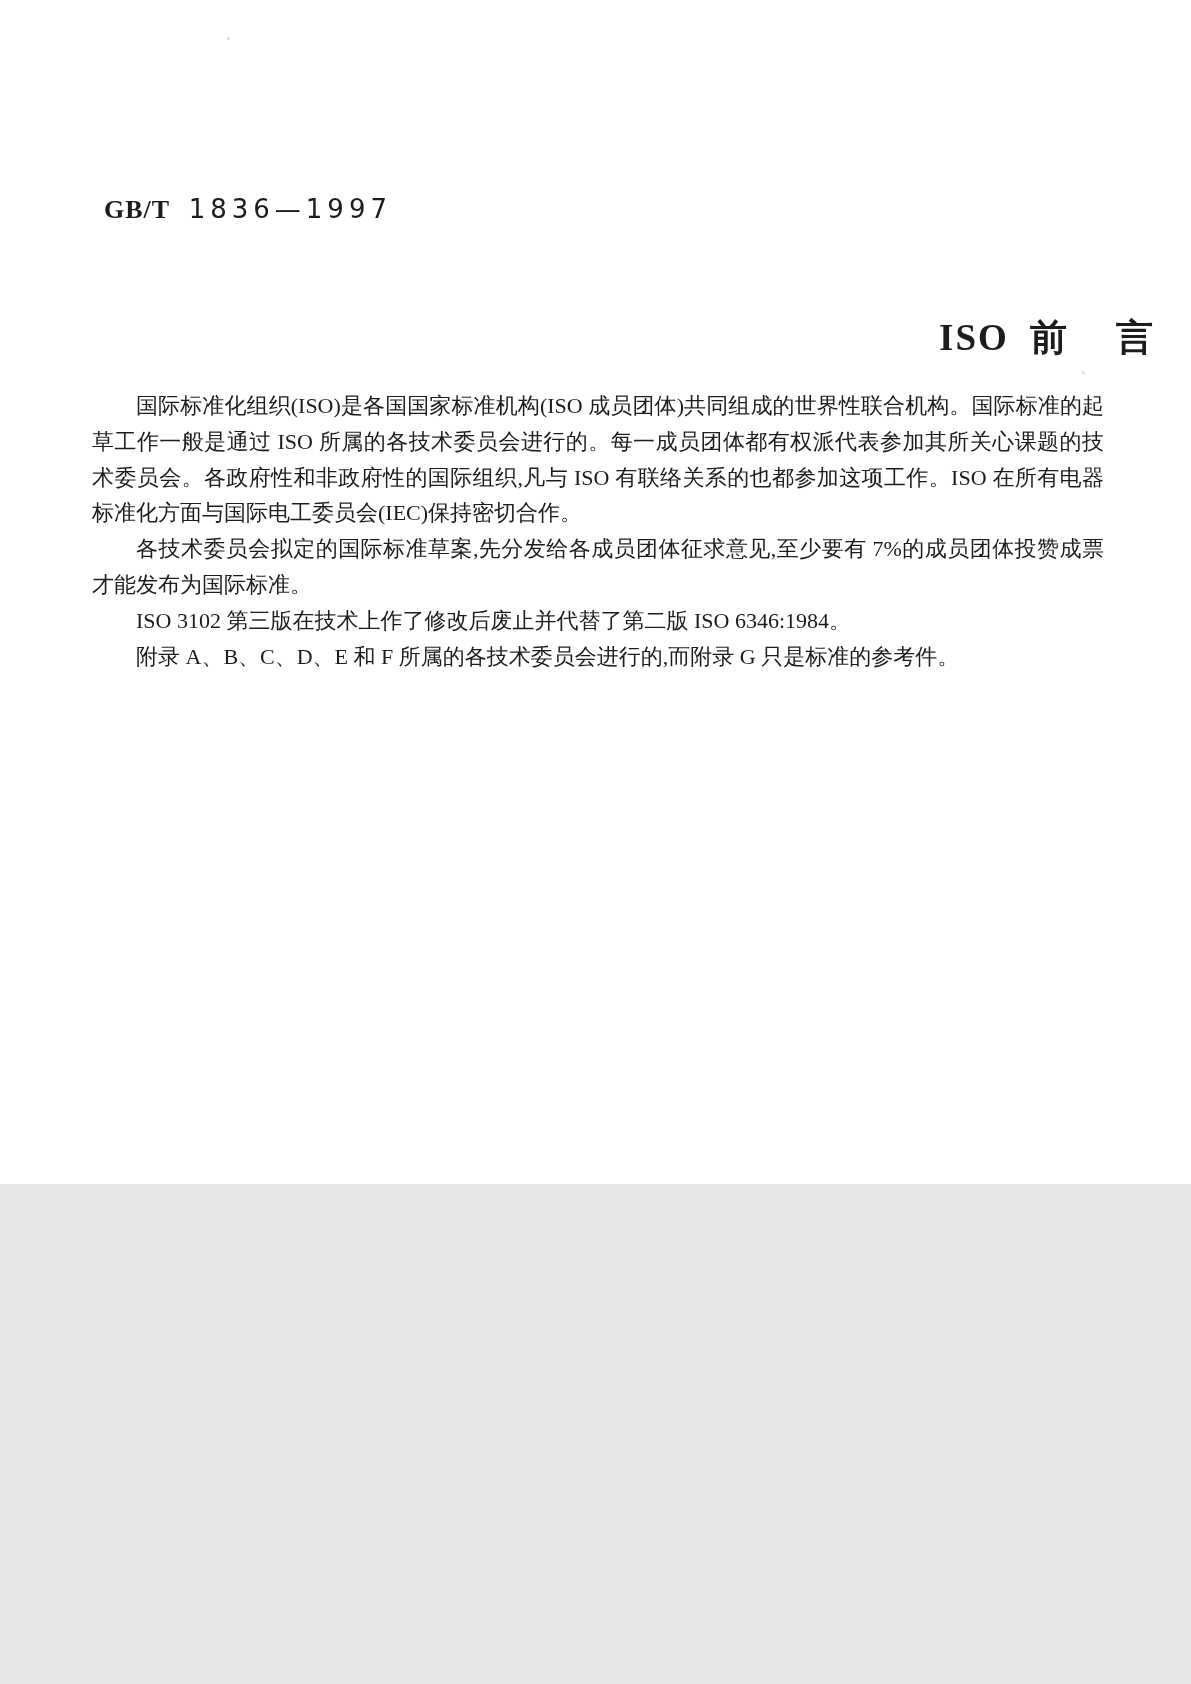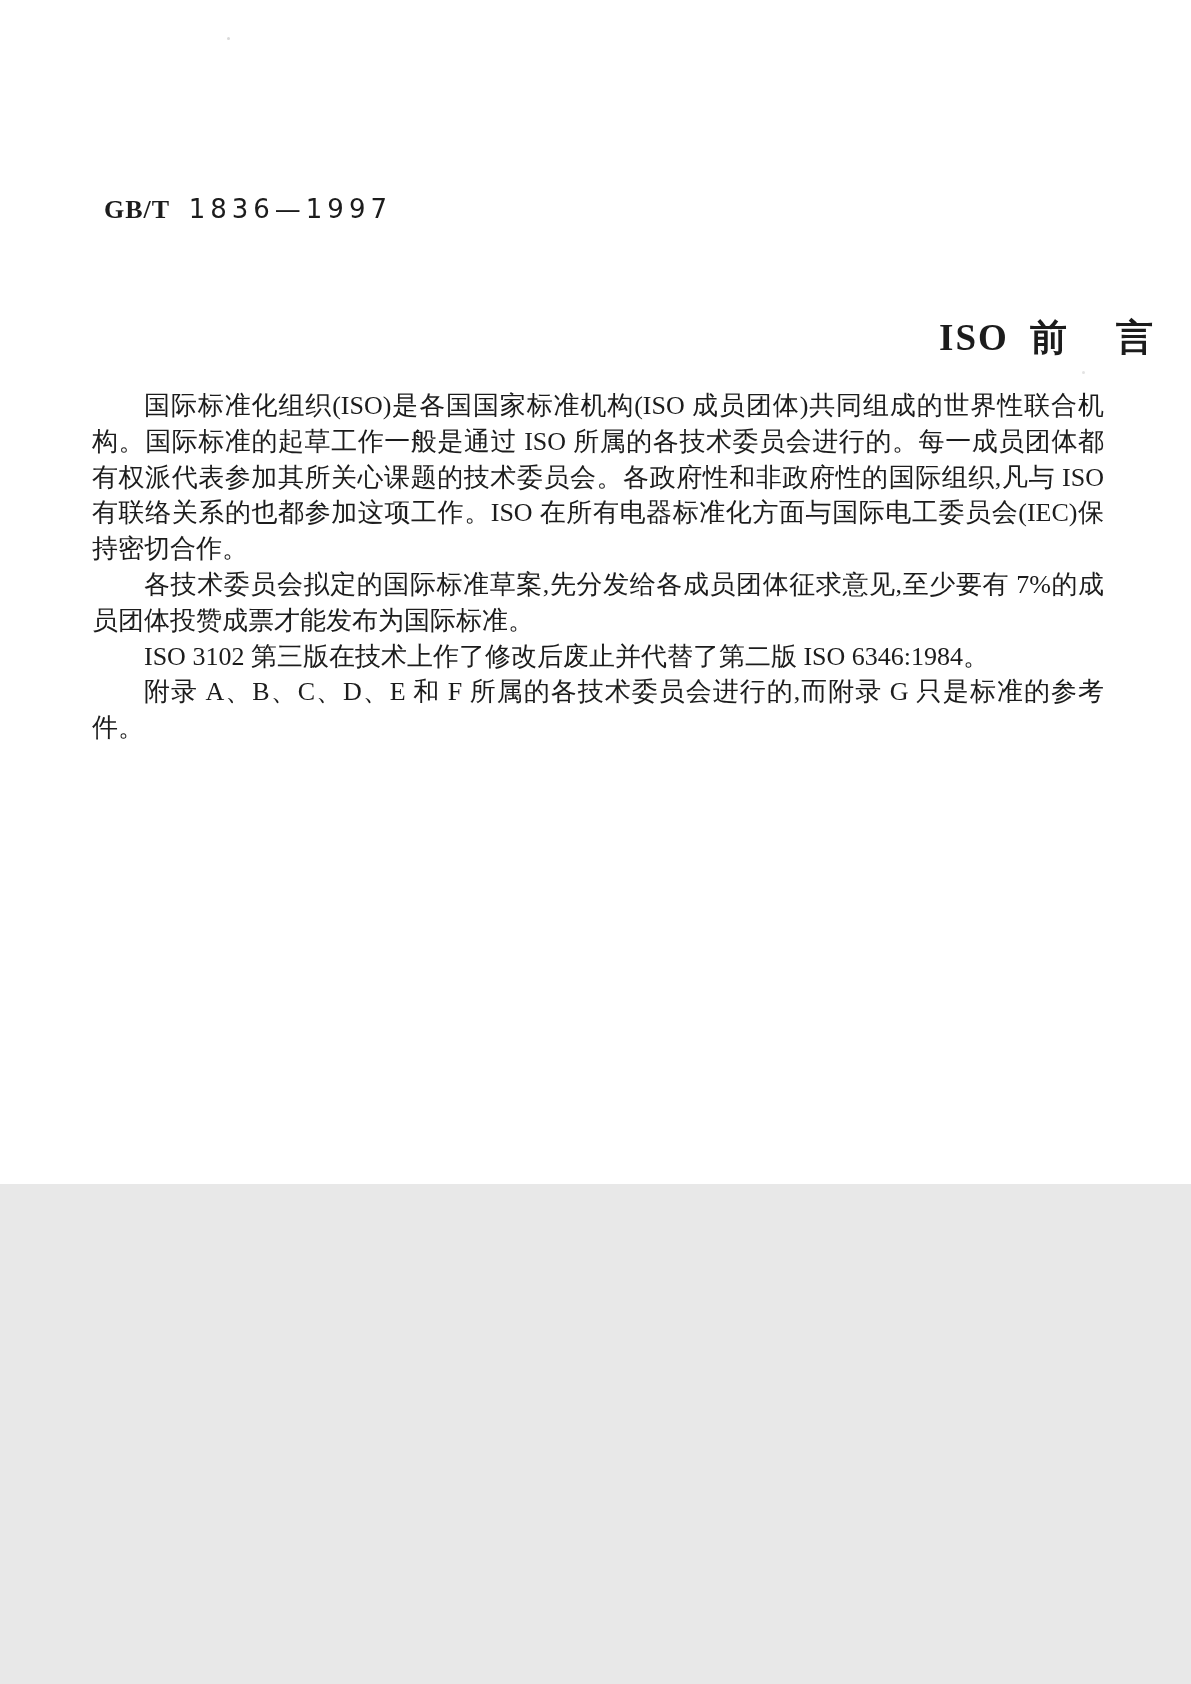--- a/index.html
+++ b/index.html
@@ -52,21 +52,21 @@
     margin-right: 12px;
   }
   .title-main {
     letter-spacing: 6px;
   }
   .doc-body {
     position: absolute;
     left: 92px;
     top: 388px;
     width: 1012px;
-    font-size: 26px;
+    font-size: 22px;
     line-height: 35.8px;
     text-align: justify;
   }
   .doc-body p {
     margin: 0;
     text-indent: 2em;
   }
   .page-number {
     position: absolute;
     left: 132px;

